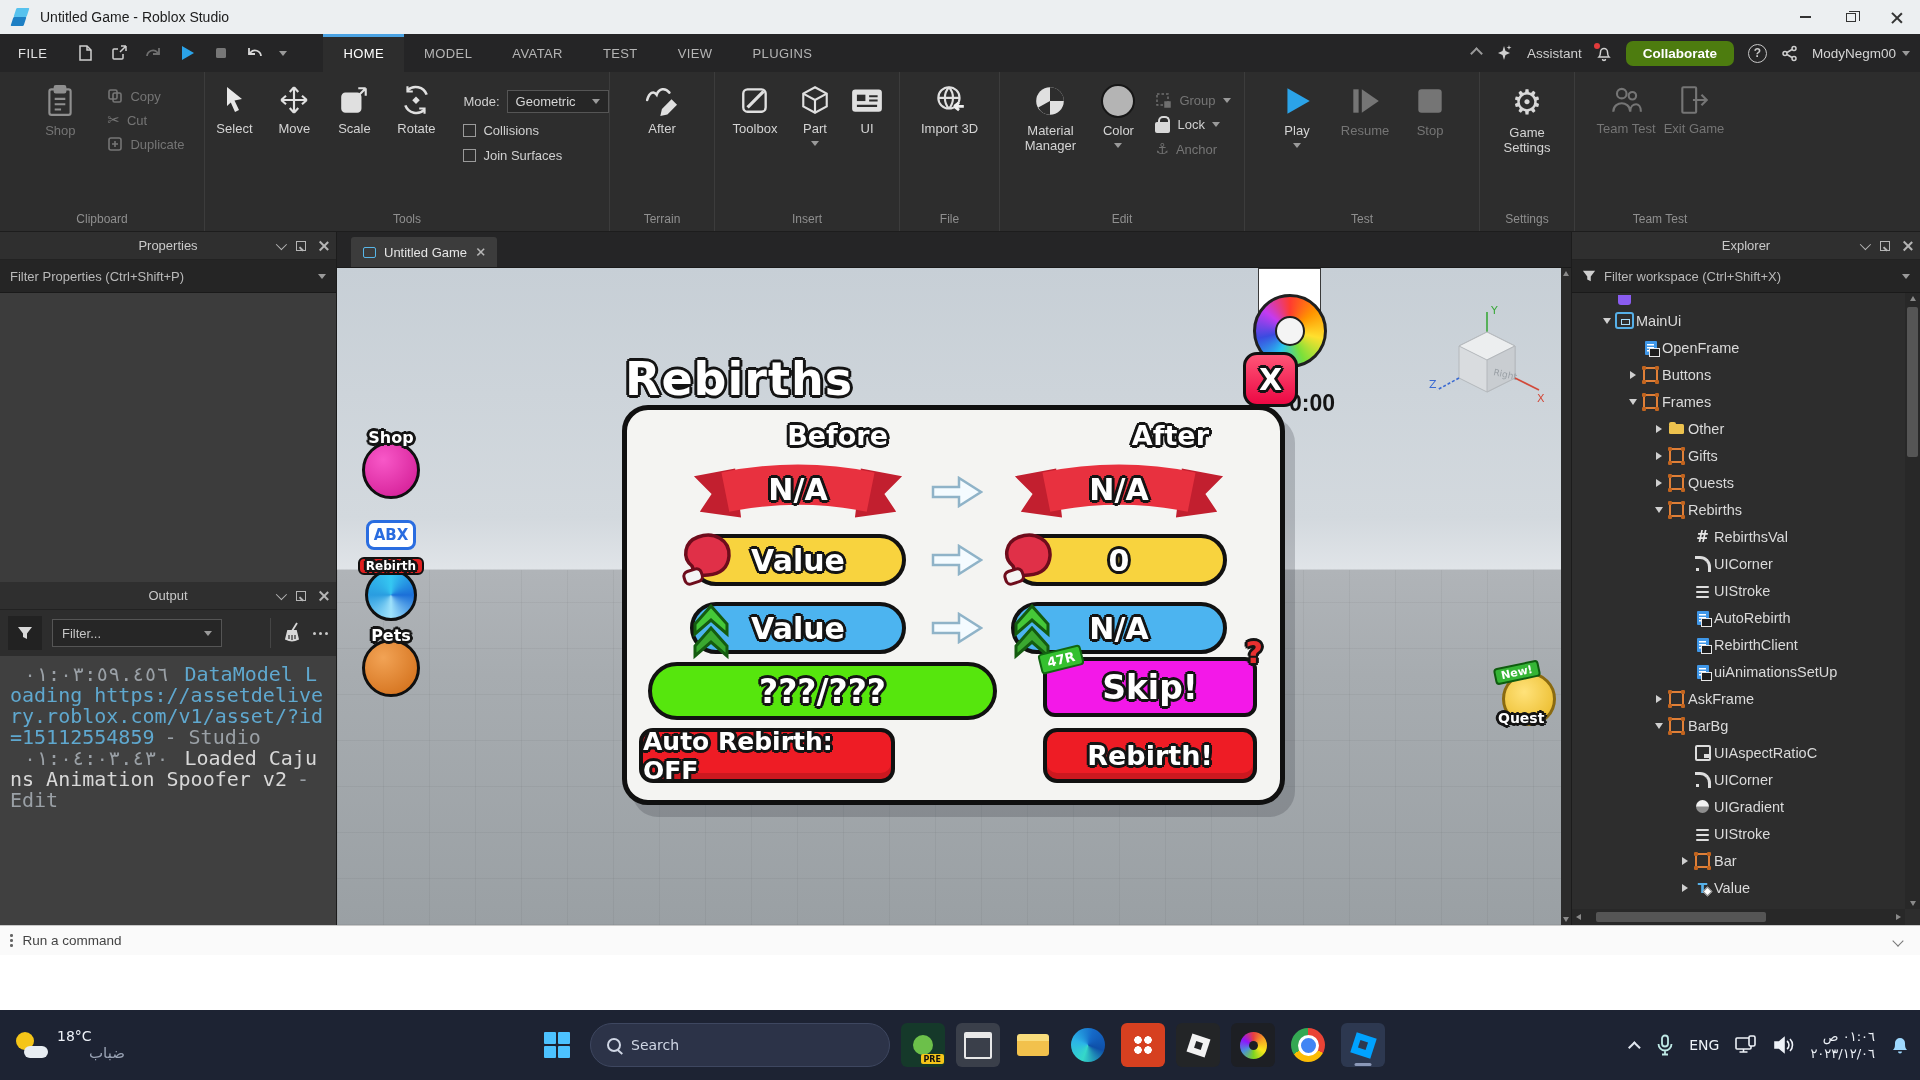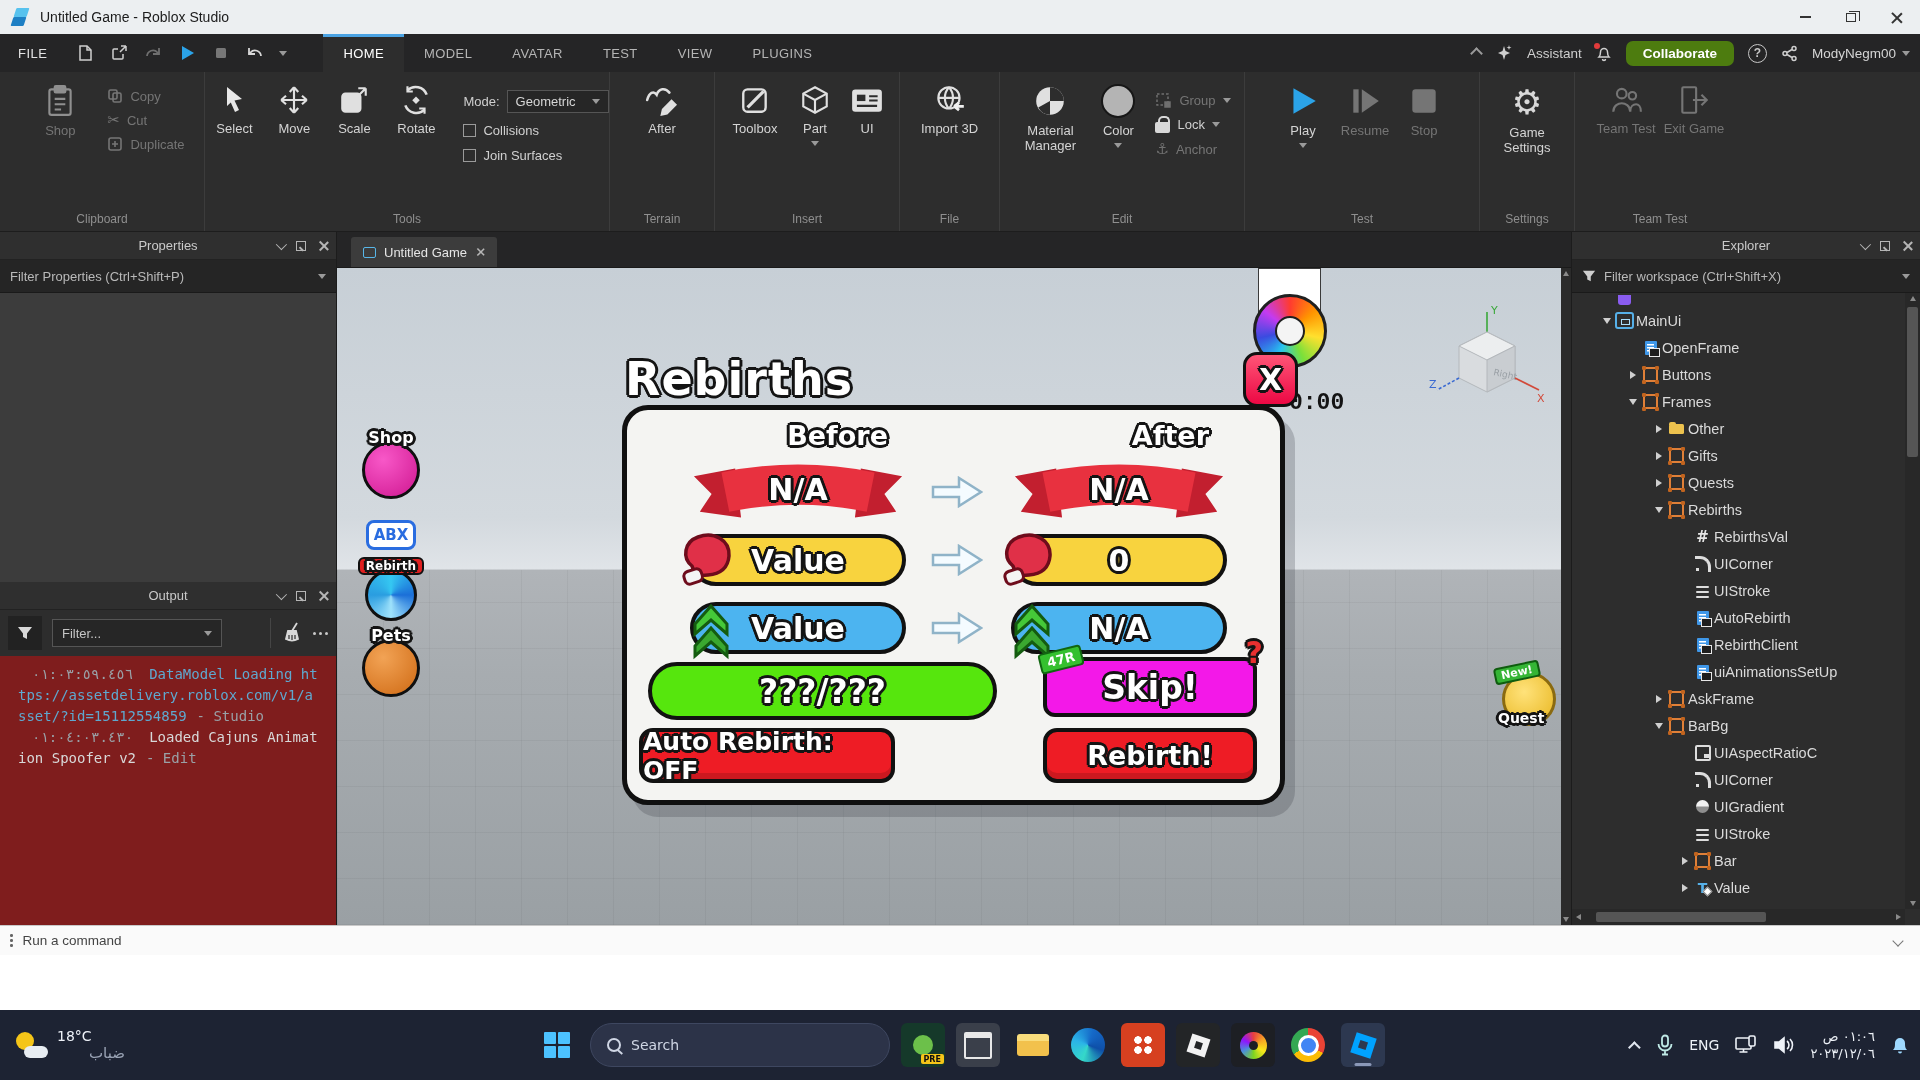--- a/index.html
+++ b/index.html
@@ -76,21 +76,21 @@
   .props-body { flex:1; background:#3c3c3c; }
   .properties-panel { height:350px; display:flex; flex-direction:column; flex:none; }
   .output-panel { flex:1; display:flex; flex-direction:column; min-height:0; }
   .out-toolbar { height:46px; display:flex; align-items:center; gap:10px; padding:0 8px; flex:none; background:#2d2d2d; }
   .funnel-btn { width:34px; height:34px; background:#222; display:flex; align-items:center; justify-content:center; }
   .out-filter { width:170px; height:28px; background:#262626; border:1px solid #555; display:flex; align-items:center; padding:0 9px; justify-content:space-between; }
   .out-filter span { font-size:13px; color:#c5c5c5; }
   .vdiv { width:1px; height:30px; background:#454545; }
   .dots3 { display:flex; gap:3px; }
   .dots3 i { width:3px; height:3px; background:#c9c9c9; border-radius:50%; }
-  .log-area { flex:1; background:#7f1d1d; padding:8px 18px; overflow:hidden; font-family:"DejaVu Sans Mono","DejaVu Sans",monospace; font-size:14px; line-height:21px; word-break:break-all; }
+  .log-area { flex:1; background:#404040; padding:8px 10px; overflow:hidden; font-family:"DejaVu Sans Mono","DejaVu Sans",monospace; font-size:20px; line-height:21px; word-break:break-all; }
   .log-line { margin-bottom:0; }
   .lt { color:#9aa0a6; margin-right:16px; padding-left:14px; }
   .ll { color:#5fa8cf; }
   .lm { color:#d8d8d8; }
   .ls { color:#9aa0a6; margin-left:10px; }
 
   
   .viewport { flex:1; display:flex; flex-direction:column; min-width:0; }
   .tabbar { height:36px; background:#252526; display:flex; align-items:flex-end; padding-left:14px; border-bottom:1px solid #1a1a1a; flex:none; }
   .vtab { height:30px; background:#3c3c3c; display:flex; align-items:center; gap:8px; padding:0 12px; border-radius:3px 3px 0 0; }
@@ -145,21 +145,21 @@
   .quest-badge { position:absolute; width:62px; height:62px; }
   .qb-circle { width:54px; height:54px; border-radius:50%; background:radial-gradient(circle at 40% 35%, #ffe27a, #e8b620); border:3px solid #8a6a10; margin:6px auto 0; }
   .qb-new { position:absolute; left:-4px; top:-2px; background:#35b535; border:2px solid #0f5c0f; color:#fff; font-weight:bold; font-size:11px; padding:0 5px; border-radius:4px; transform:rotate(-12deg); z-index:2; font-family:"DejaVu Sans",sans-serif; }
   .qb-quest { position:absolute; left:0; right:0; bottom:2px; font-size:14px; z-index:2; }
 
   
   .white-rect { position:absolute; left:921px; top:0; width:63px; height:48px; background:#fff; border:1.5px solid #3a3a3a; }
   .color-wheel { position:absolute; left:916px; top:26px; width:74px; height:74px; border-radius:50%; border:3px solid #202020;
     background:conic-gradient(#ff3b30,#ff9500,#ffe02e,#7ae03a,#27c4f0,#3b4be0,#c43bf0,#ff3b30); }
   .color-wheel::after { content:""; position:absolute; inset:19px; background:#f4f4f4; border-radius:50%; border:2px solid #202020; }
-  .timer-text { position:absolute; left:952px; top:122px; font-family:Liberation Mono, monospace; font-weight:bold; font-size:23px; color:#141414; z-index:4; }
+  .timer-text { position:absolute; left:952px; top:122px; font-family:Liberation Sans, sans-serif; font-weight:bold; font-size:23px; color:#141414; z-index:4; }
 
   
   .viewcube { position:absolute; left:1090px; top:30px; width:120px; height:120px; }
 
   
   .explorer { width:349px; flex:none; background:#2d2d2d; border-left:1px solid #1c1c1c; display:flex; flex-direction:column; }
   .tree-wrap { flex:1; position:relative; overflow:hidden; }
   .tree-scroll { position:absolute; left:0; top:0; right:15px; bottom:16px; overflow:hidden; padding-top:2px; }
   .tree-row { height:27px; display:flex; align-items:center; white-space:nowrap; overflow:hidden; }
   .tlabel { font-size:14.5px; color:#dadada; margin-left:2px; }
@@ -552,21 +552,21 @@
           <div class="srow disabled">
               <span class="icon-char" style="font-size:15px;color:#6f6f6f">⚓</span>
               <span>Anchor</span>
             </div>
         </div>
       </div>
       <span class="rsec-label">Edit</span>
     </div>
 
     <div class="rsec" style="width:235px">
-      <div style="display:flex; justify-content:flex-end;">
+      <div style="display:flex; gap:6px;justify-content:flex-end;">
         <div class="rbtn" style="width:62px">
           <span>
               <svg width="34" height="34" viewBox="0 0 32 32">
                 <path d="M7 4 L28 16 L7 28 Z" fill="#2ba3e8"></path>
               </svg>
             </span>
           <span class="rlabel">Play</span>
           <span class="caret-down"></span>
         </div>
         <div class="rbtn disabled" style="width:62px">

